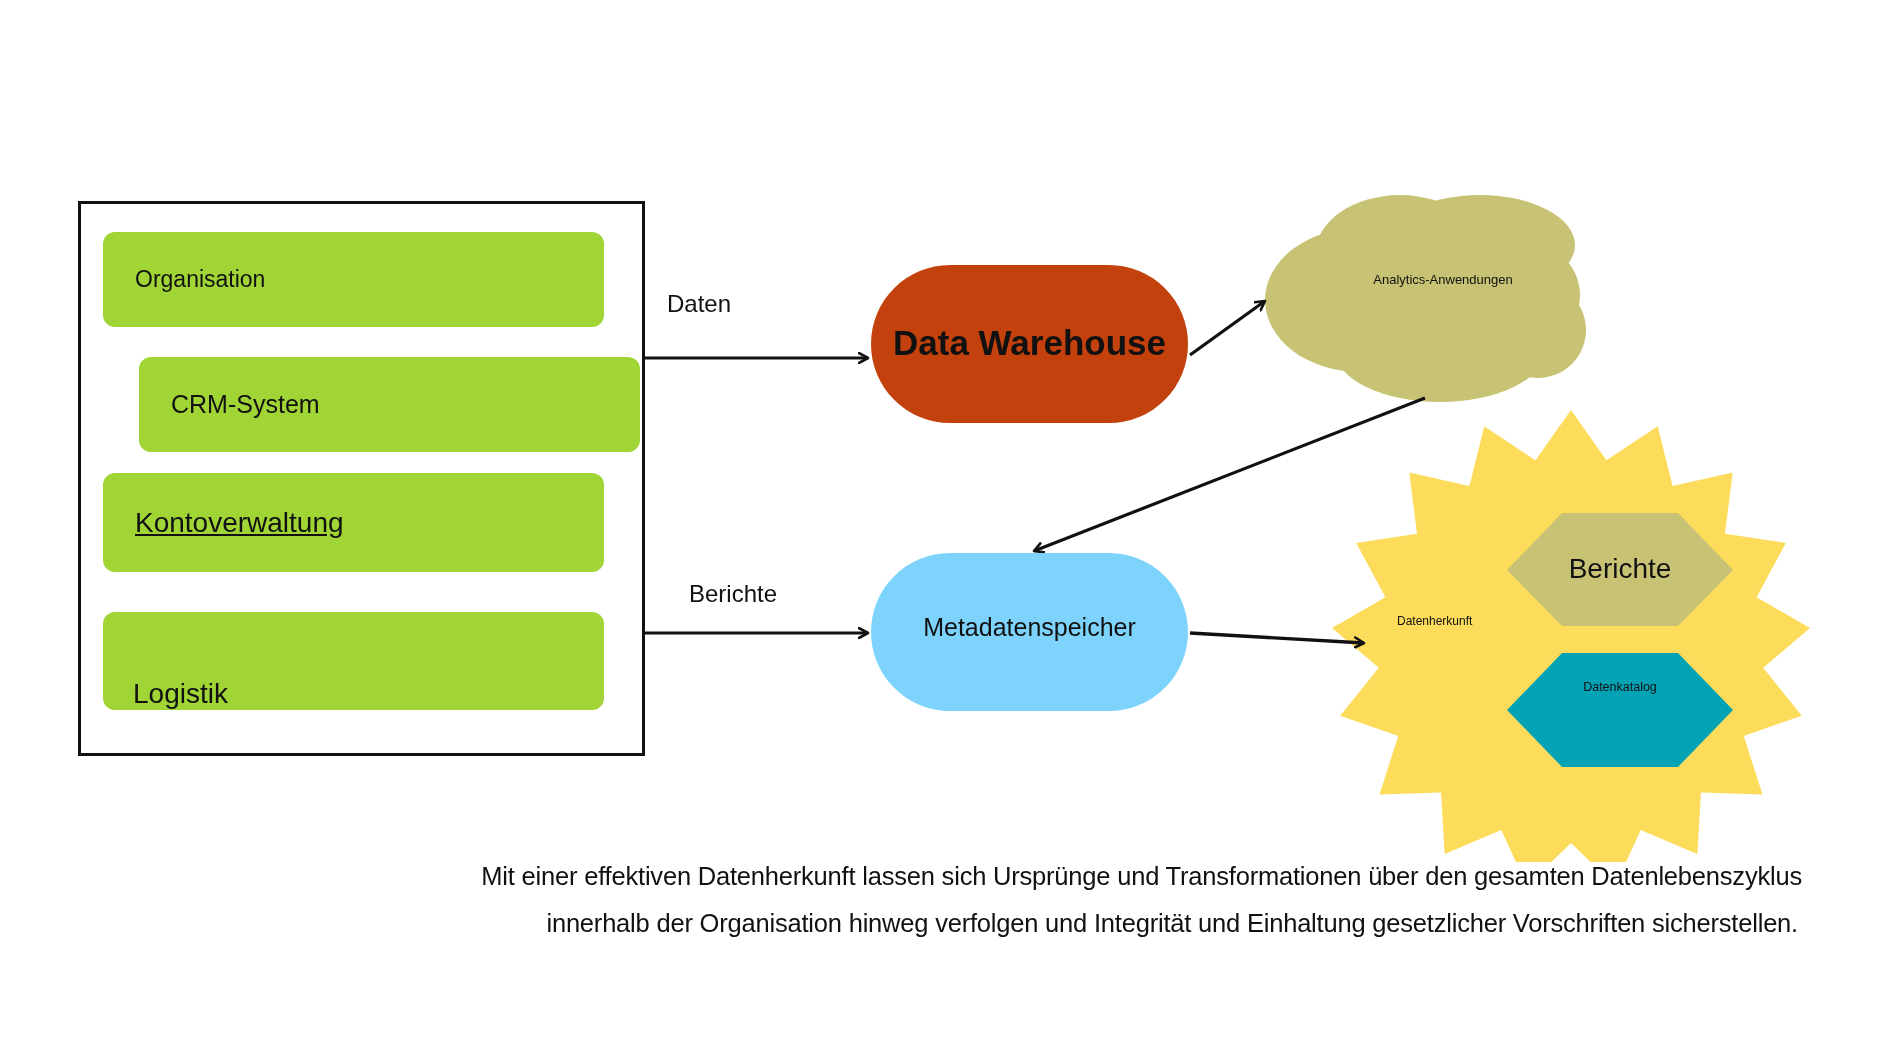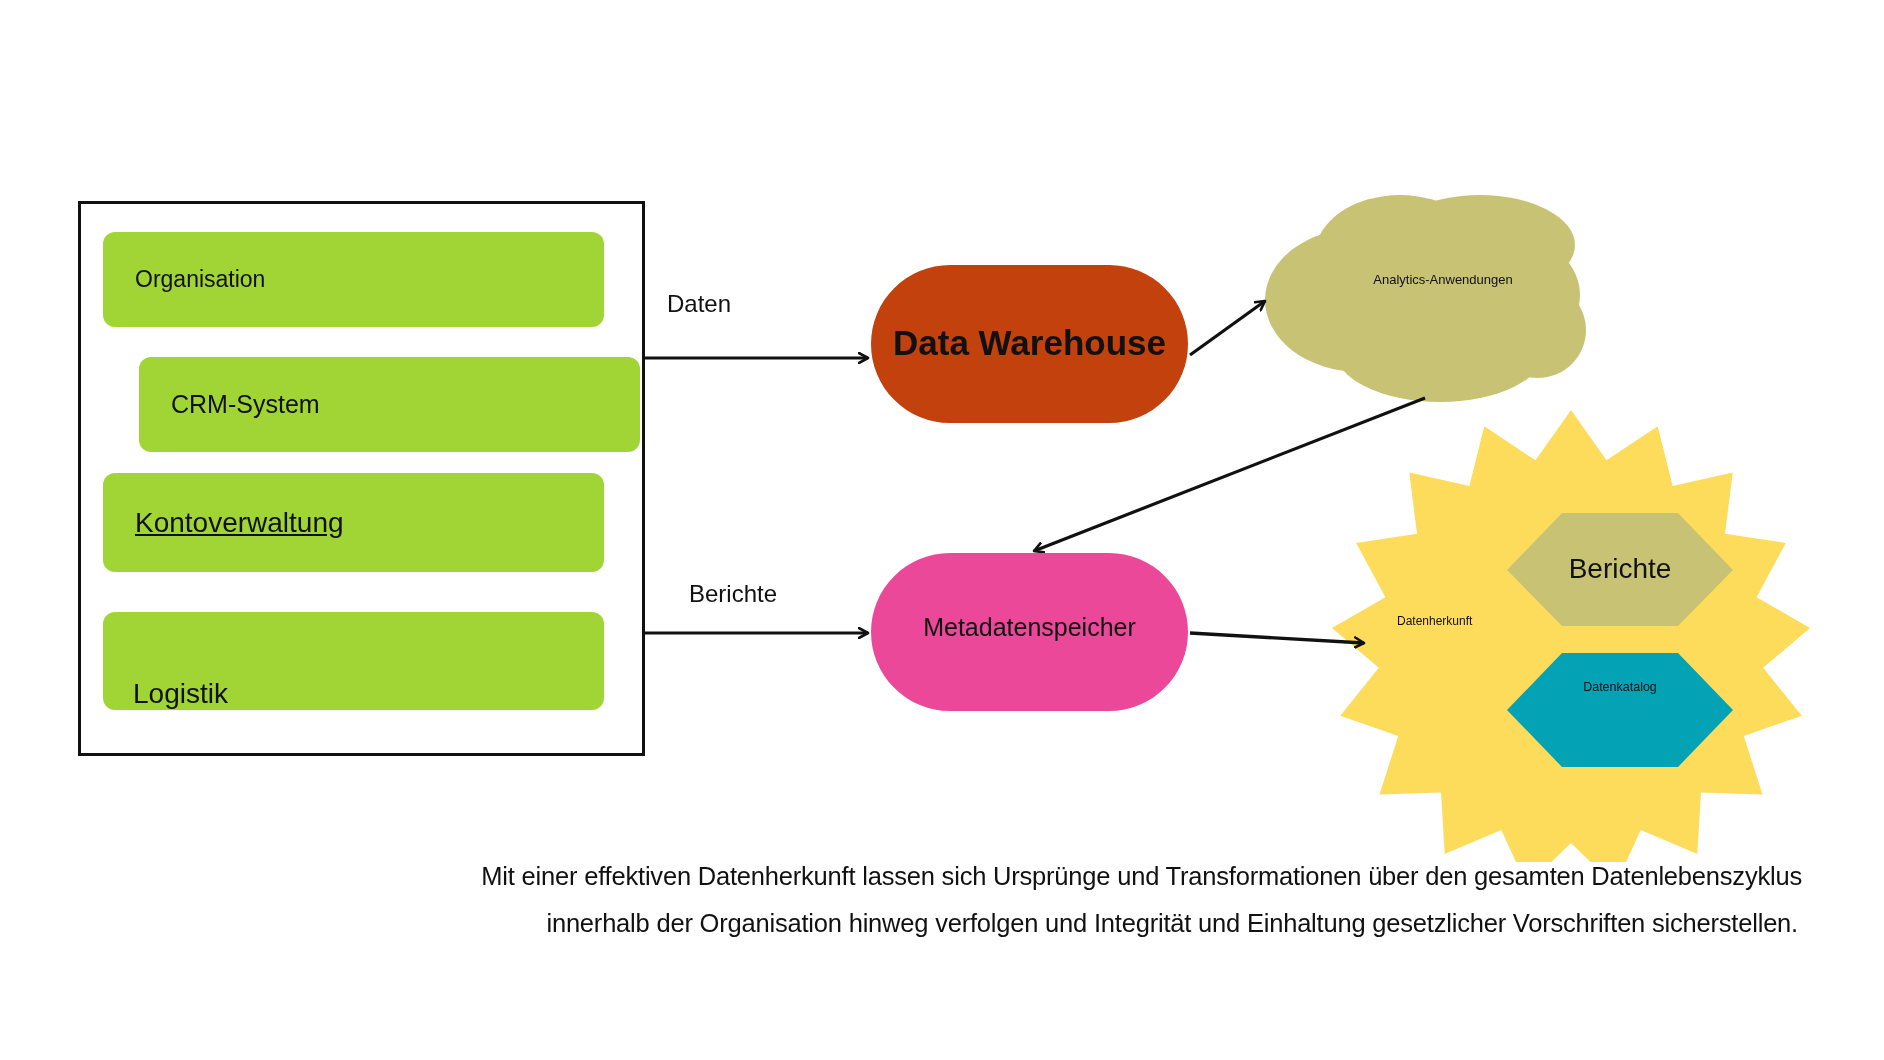--- a/index.html
+++ b/index.html
@@ -66,21 +66,21 @@
   <span style="font-size:28px;">Logistik</span>
 </div>
 
 <div class="label" style="left:667px;top:290px;">Daten</div>
 <div class="label" style="left:689px;top:580px;">Berichte</div>
 
 <div class="pill" style="top:265px;background:#c2410c;">
   <span style="font-size:35px;font-weight:bold;margin-bottom:2px;">Data Warehouse</span>
 </div>
 
-<div class="pill" style="top:553px;background:#ec4899;">
+<div class="pill" style="top:553px;background:#7dd3fc;">
   <span style="font-size:25px;margin-bottom:10px;">Metadatenspeicher</span>
 </div>
 
 <div class="shape-text" style="left:1353px;top:272px;width:140px;font-size:13px;margin-left:20px;">Analytics-Anwendungen</div>
 <div class="shape-text" style="left:1380px;top:614px;width:100px;font-size:12px;text-align:left;left:1397px;">Datenherkunft</div>
 <div class="shape-text" style="left:1520px;top:553px;width:200px;font-size:28px;">Berichte</div>
 <div class="shape-text" style="left:1540px;top:680px;width:160px;font-size:12.5px;">Datenkatalog</div>
 
 <div class="caption" style="top:862px;">Mit einer effektiven Datenherkunft lassen sich Ursprünge und Transformationen über den gesamten Datenlebenszyklus</div>
 <div class="caption" style="top:909px;right:86px;">innerhalb der Organisation hinweg verfolgen und Integrität und Einhaltung gesetzlicher Vorschriften sicherstellen.</div>

